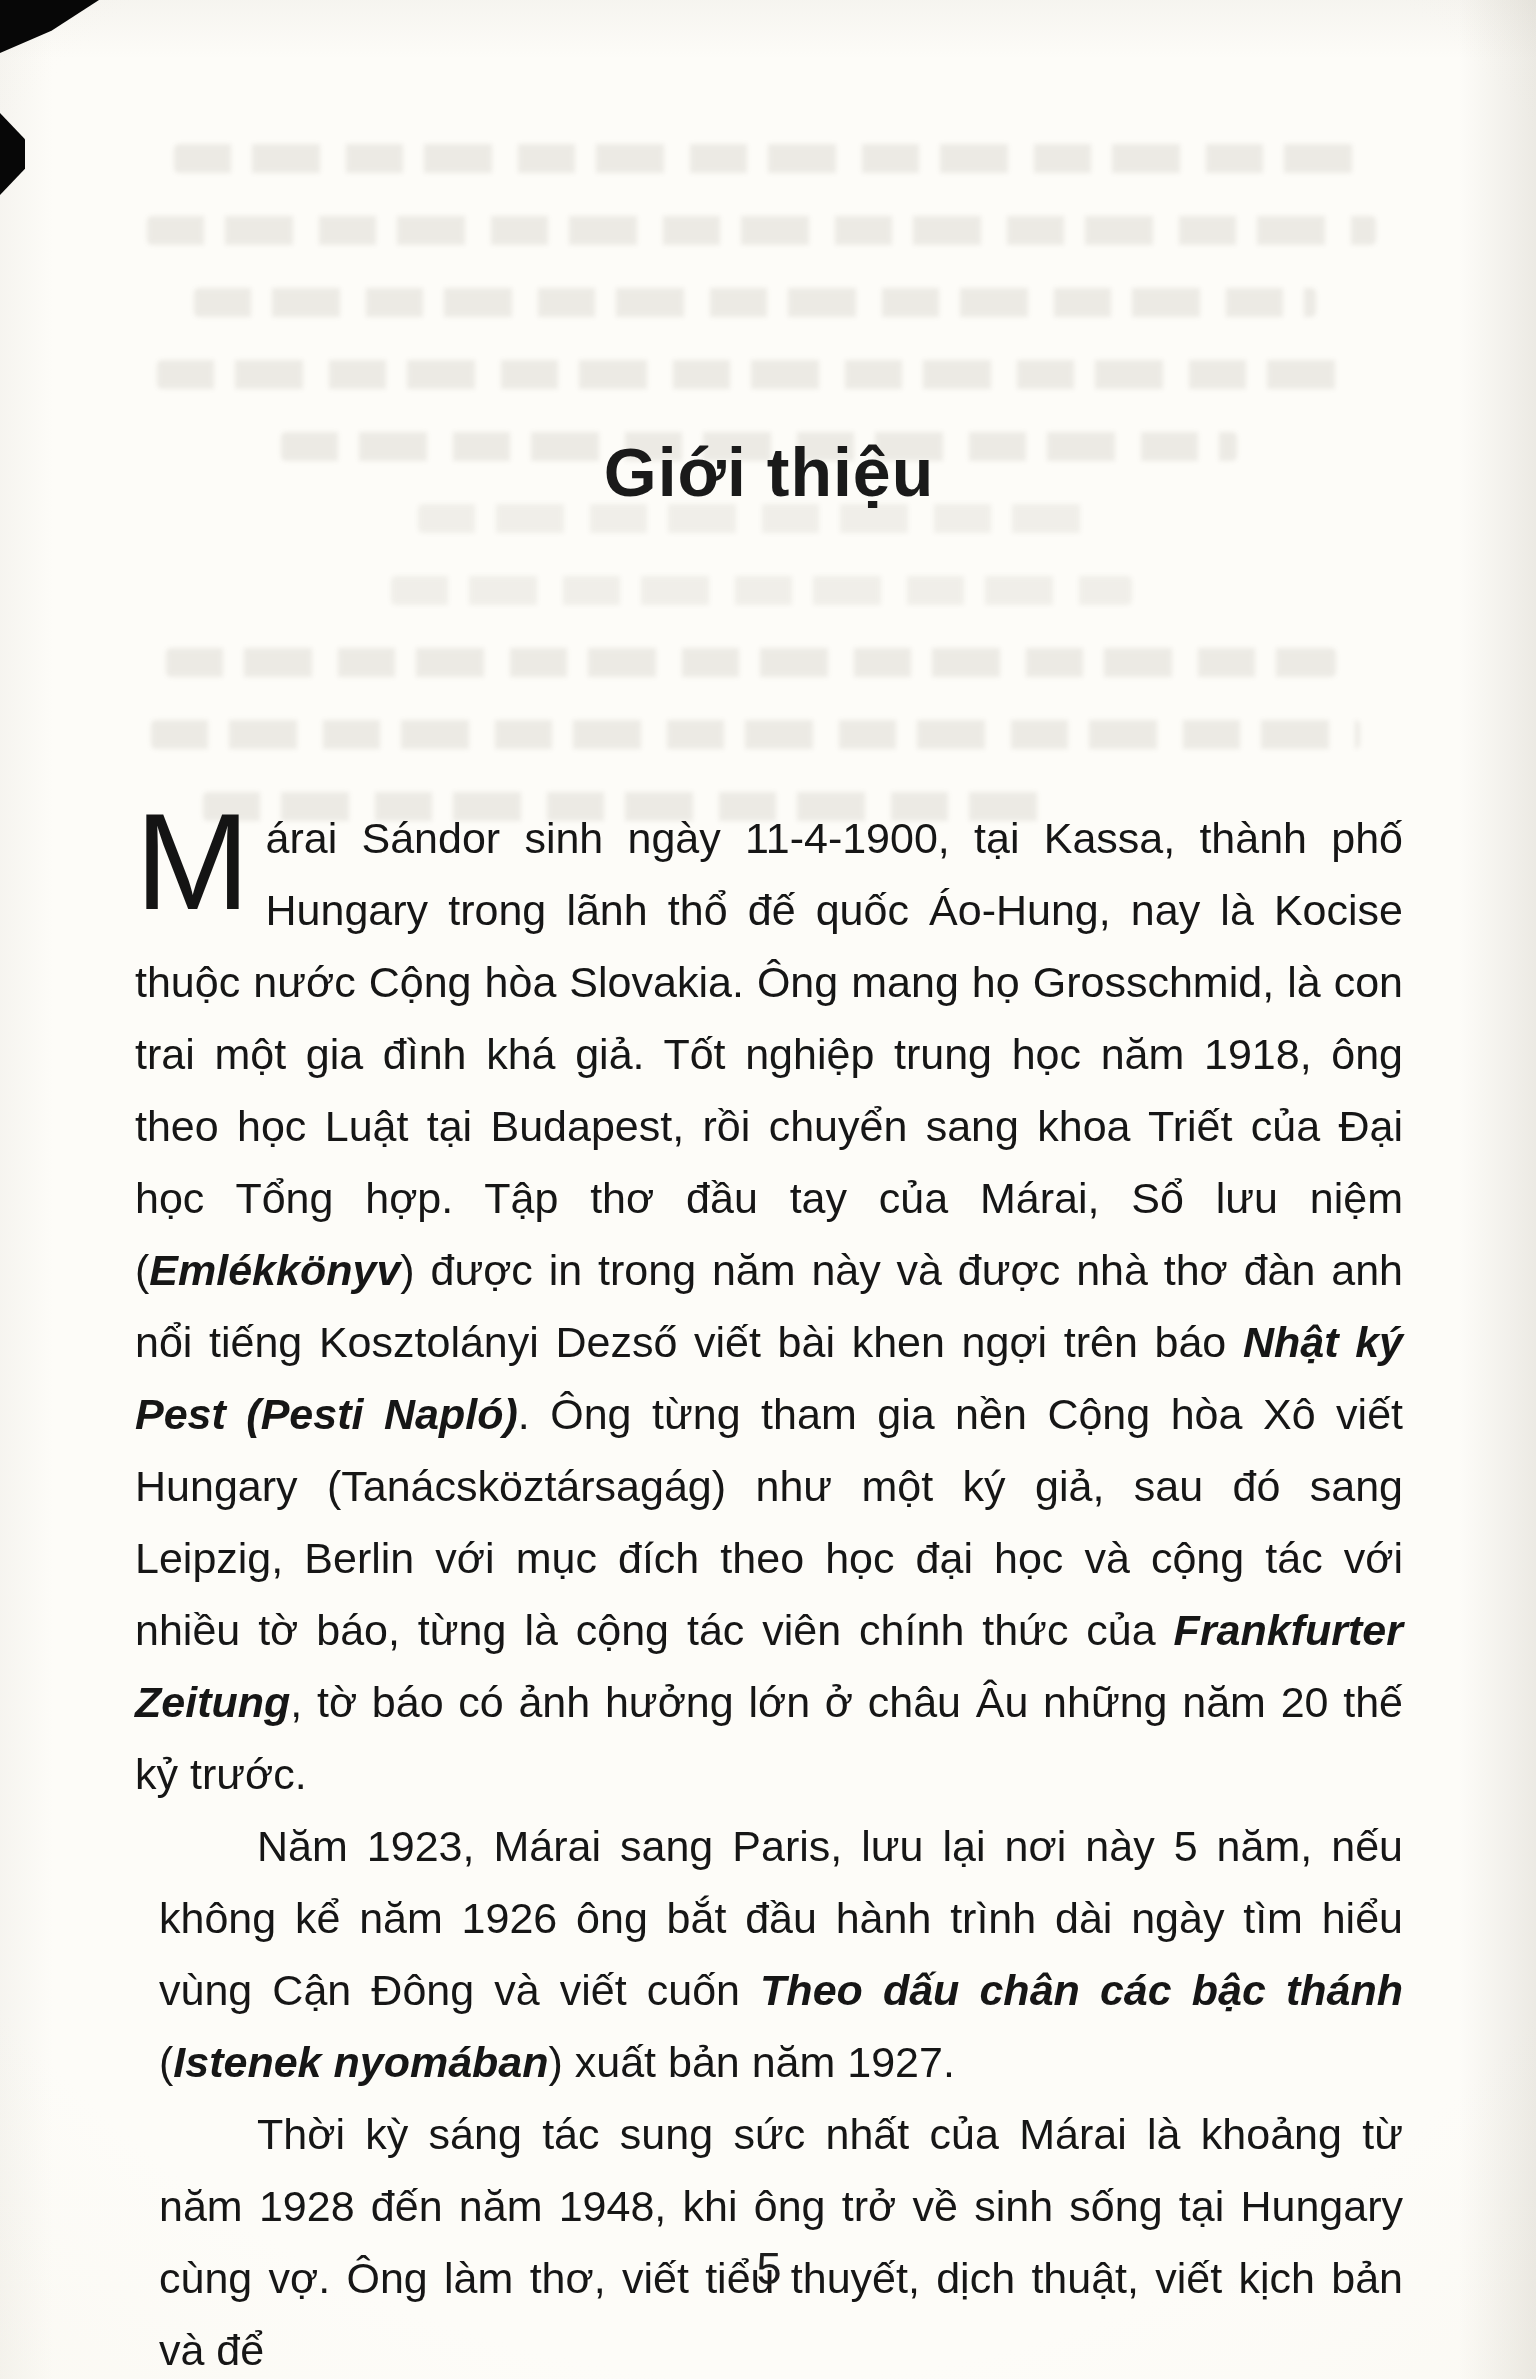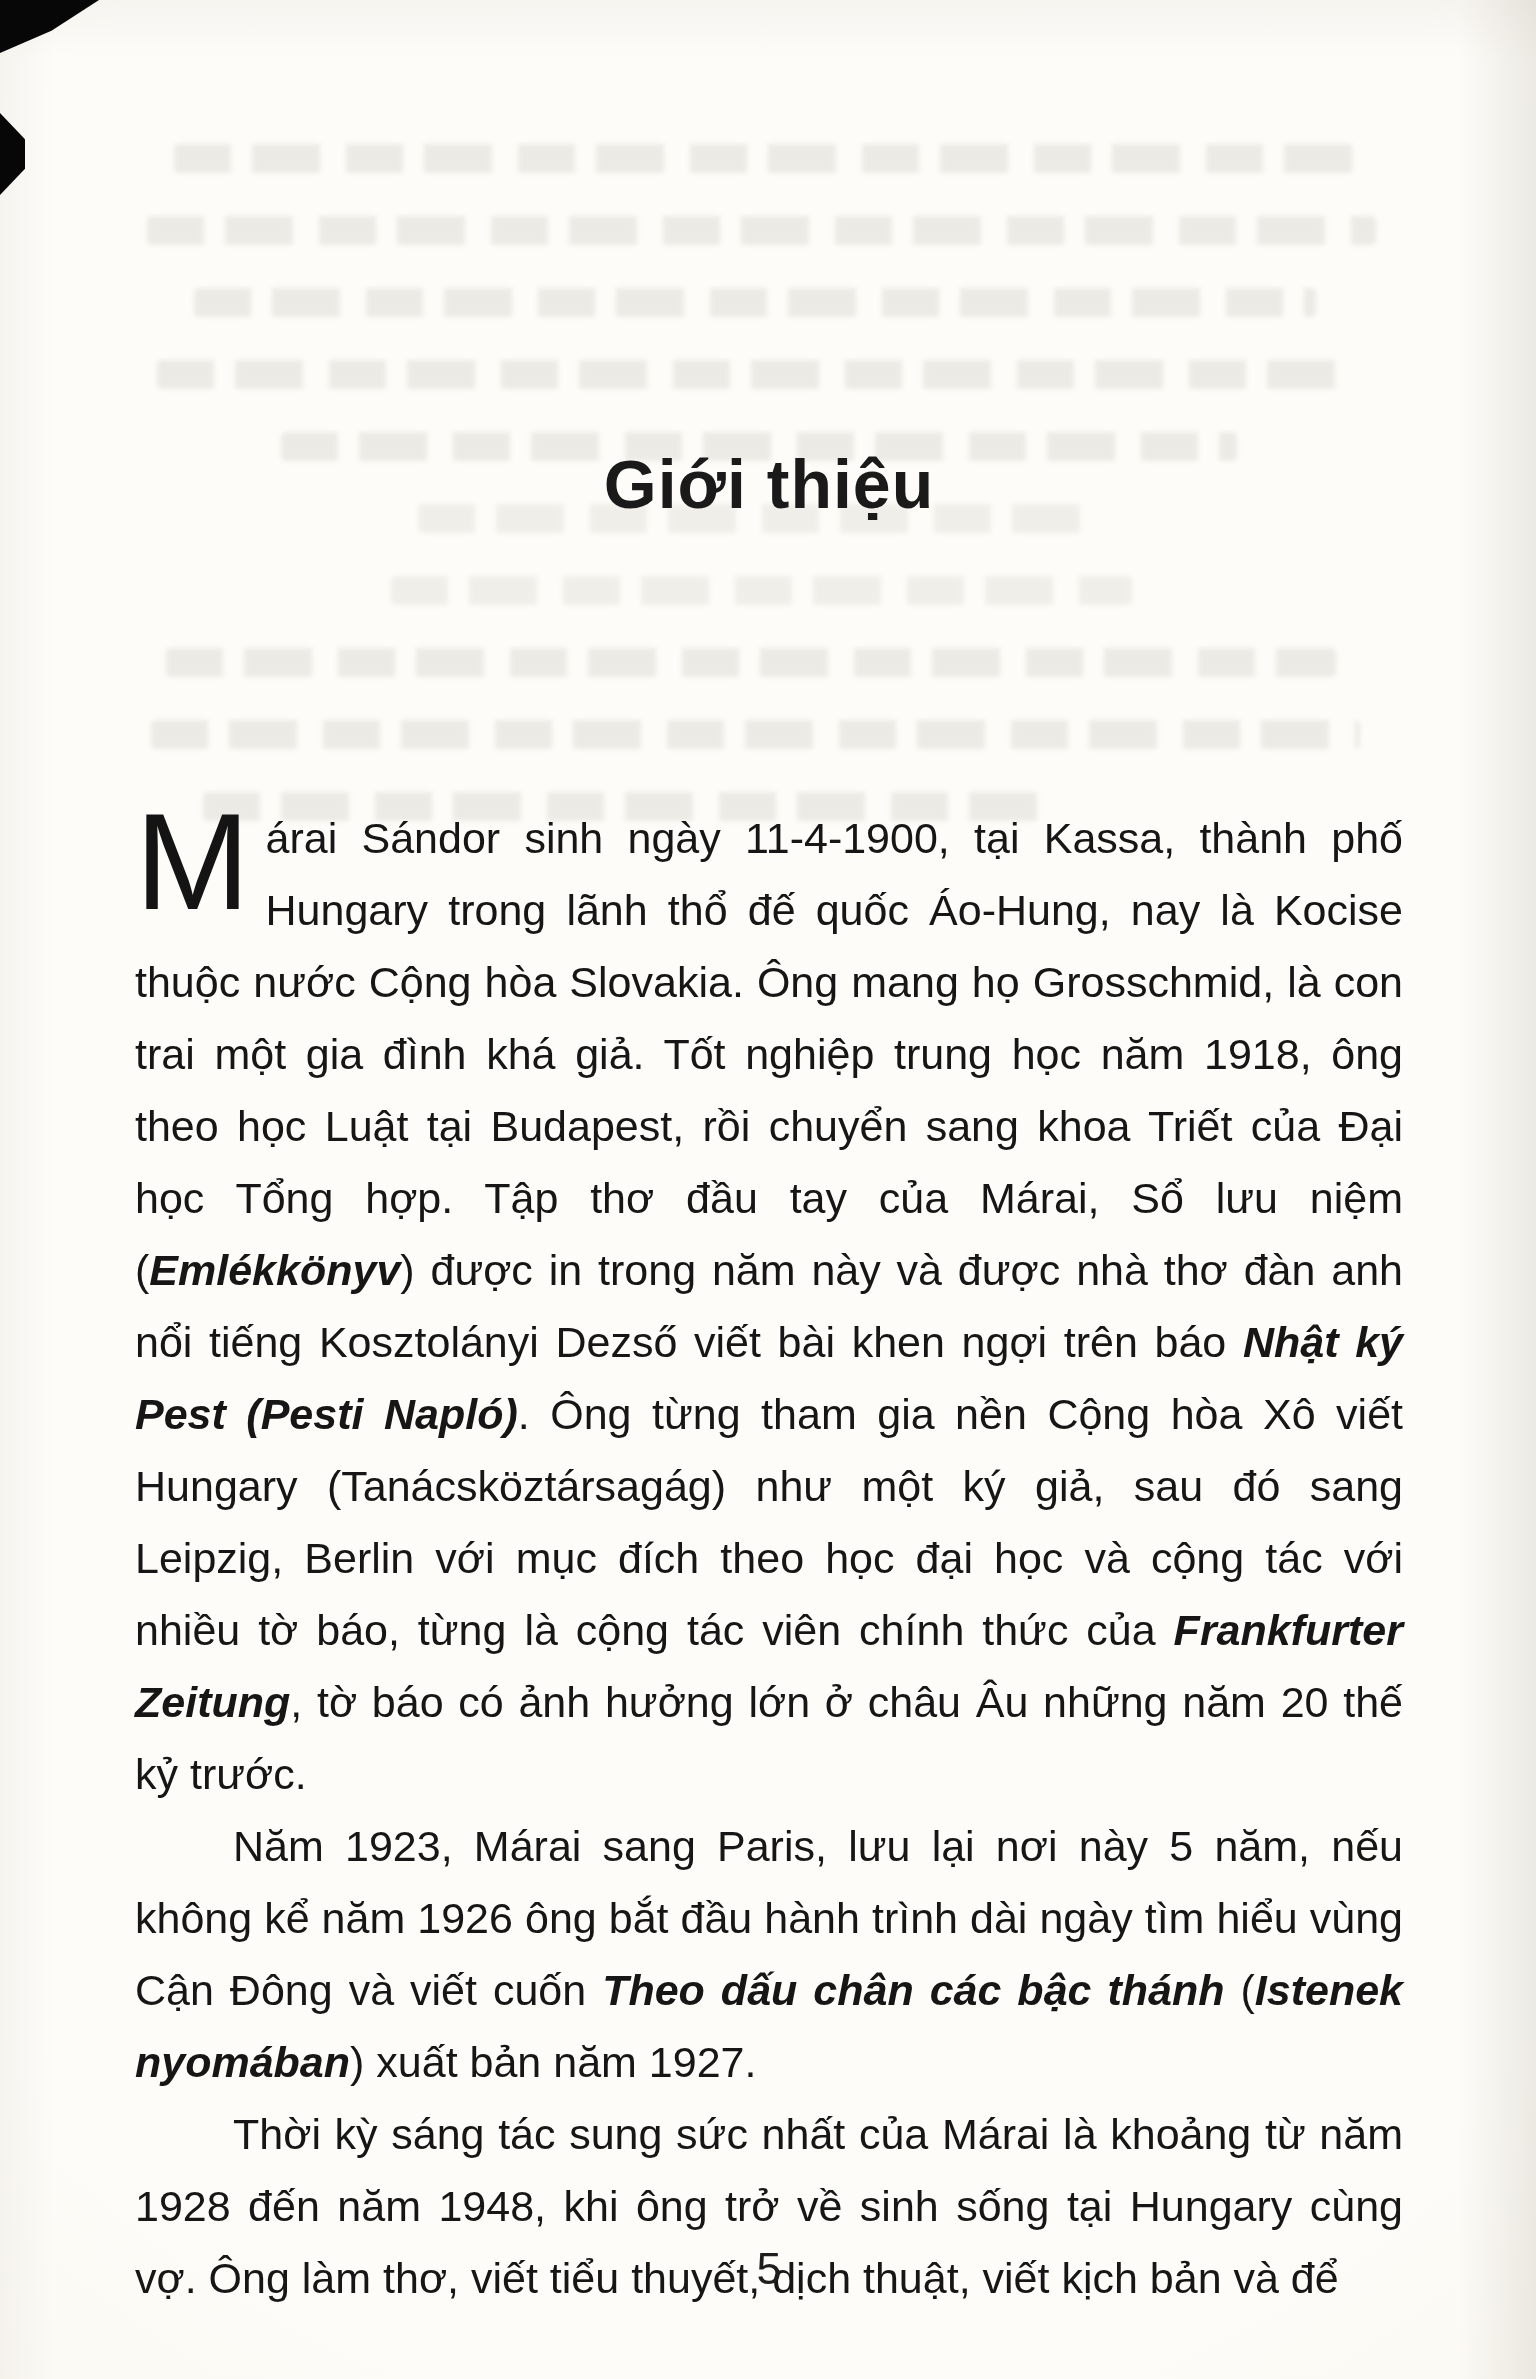--- a/index.html
+++ b/index.html
@@ -48,21 +48,21 @@
       rgba(122,115,97,0)    57px, rgba(122,115,97,0)    78px,
       rgba(122,115,97,0.32) 78px, rgba(122,115,97,0.32) 146px,
       rgba(122,115,97,0)    146px, rgba(122,115,97,0)   172px);
     filter: blur(2.9px);
     opacity: 0.40;
   }
 
   
   .title {
     position: absolute;
-    top: 435px; left: 135px; width: 1268px;
+    top: 423px; left: 135px; width: 1268px;
     text-align: center;
     font-size: 68px;
     line-height: 98px;
     font-weight: 700;
     color: #1a1a1a;
     letter-spacing: 1px;
     z-index: 2;
   }
 
   
@@ -71,21 +71,21 @@
     top: 802px; left: 135px; width: 1268px;
     font-size: 43px;
     line-height: 72px;
     text-align: justify;
     z-index: 2;
   }
   .body-text p {
     margin: 0;
     padding: 0;
   }
-  .body-text p.indent { text-indent: 98px; }
+  .body-text p.indent { text-indent: 98px; margin-left: 24px; }
   .body-text em { font-style: italic; font-weight: bold; }
   .dropcap {
     float: left;
     font-size: 138px;
     line-height: 115px;
     padding: 2px 15.6px 0 0;
     font-weight: 400;
     color: #141414;
   }
 

